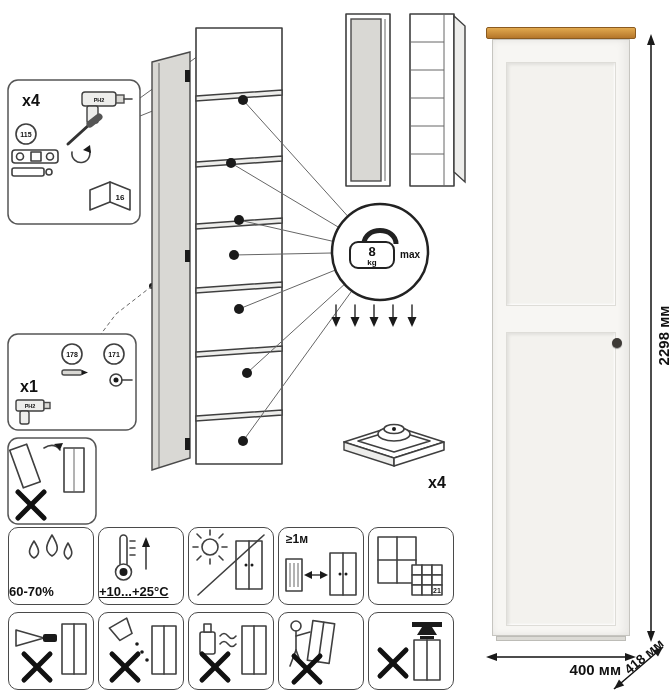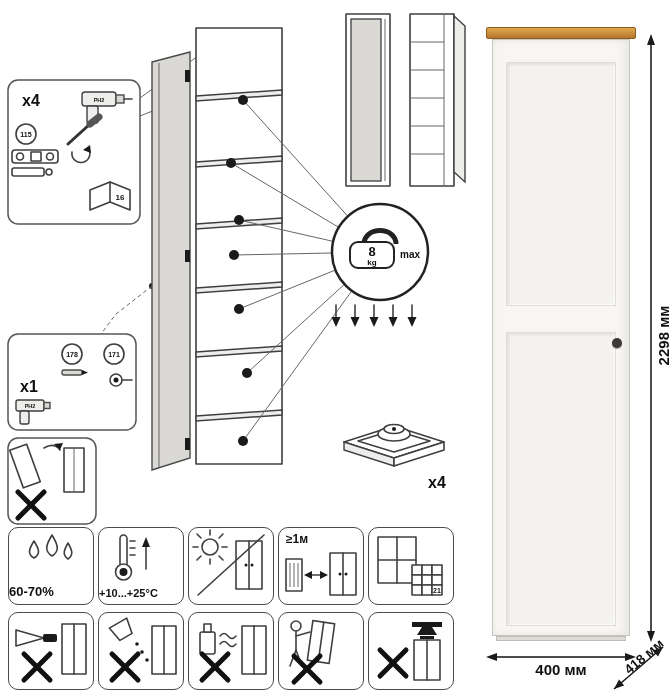--- a/index.html
+++ b/index.html
@@ -16,21 +16,21 @@
   svg .xmark { stroke:#111; stroke-width:5; stroke-linecap:round; }
   svg .badge-text { font-size:7px; font-weight:700; text-anchor:middle; }
   svg .count-text { font-size:16px; font-weight:700; }
   svg .tiny-text  { font-size:5.5px; font-weight:700; text-anchor:middle; }
 
   .cell { position:absolute; width:86px; height:78px; border:1.6px solid #4a4a4a;
           border-radius:10px; background:#fff; box-sizing:border-box; }
   .cell svg { position:absolute; left:1px; top:1px; }
   .cell-label { position:absolute; left:0; right:0; bottom:5px; text-align:left;
                 font-weight:700; font-size:13px; }
-  .cell-label.small { font-size:11px; }
+  .cell-label.small { font-size:13px;text-decoration:underline; }
   .cell-label-top { position:absolute; top:4px; left:7px; font-weight:700; font-size:12px; }
 
   
   .cab-top  { position:absolute; left:486px; top:27px; width:150px; height:12px;
               background:linear-gradient(180deg,#e2a94f,#b5762a); border:1px solid #8a5a20;
               border-radius:2px; box-sizing:border-box; }
   .cab-body { position:absolute; left:492px; top:39px; width:138px; height:597px;
               background:#f7f6f3; border:1px solid #c6c5c0; box-sizing:border-box;
               box-shadow: inset -5px 0 9px rgba(0,0,0,.06), inset 2px 0 4px rgba(0,0,0,.03); }
   .cab-panel { position:absolute; left:13px; right:13px; border:1px solid #deddd8; background:#f3f2ee;
@@ -38,21 +38,21 @@
   .cab-panel-top { top:22px; height:242px; }
   .cab-panel-bottom { top:292px; height:292px; }
   .cab-knob { position:absolute; right:7px; top:298px; width:10px; height:10px; border-radius:50%;
               background:#3d3a36; box-shadow:0 1px 1px rgba(0,0,0,.4); }
   .cab-base { position:absolute; left:496px; top:636px; width:130px; height:5px;
               background:#dcdbd6; border:1px solid #bdbcb7; box-sizing:border-box; }
 
   .dims { position:absolute; left:0; top:0; pointer-events:none; }
   .dim-label { position:absolute; font-weight:700; font-size:15px; white-space:nowrap; }
   .dim-height { left:613px; top:327px; width:100px; text-align:center; transform:rotate(-90deg); }
-  .dim-width  { left:501px; top:661px; width:120px; text-align:center; }
+  .dim-width  { left:501px; top:661px; width:120px; text-align:right; }
   .dim-depth  { left:598px; top:649px; width:92px;  text-align:center; transform:rotate(-40deg); font-size:13.5px; }
 </style>
 </head>
 <body>
 
 <div class="page">
 
   <svg width="480" height="527" viewBox="0 0 480 527" style="position:absolute;left:0;top:0;">
 
     <g>

